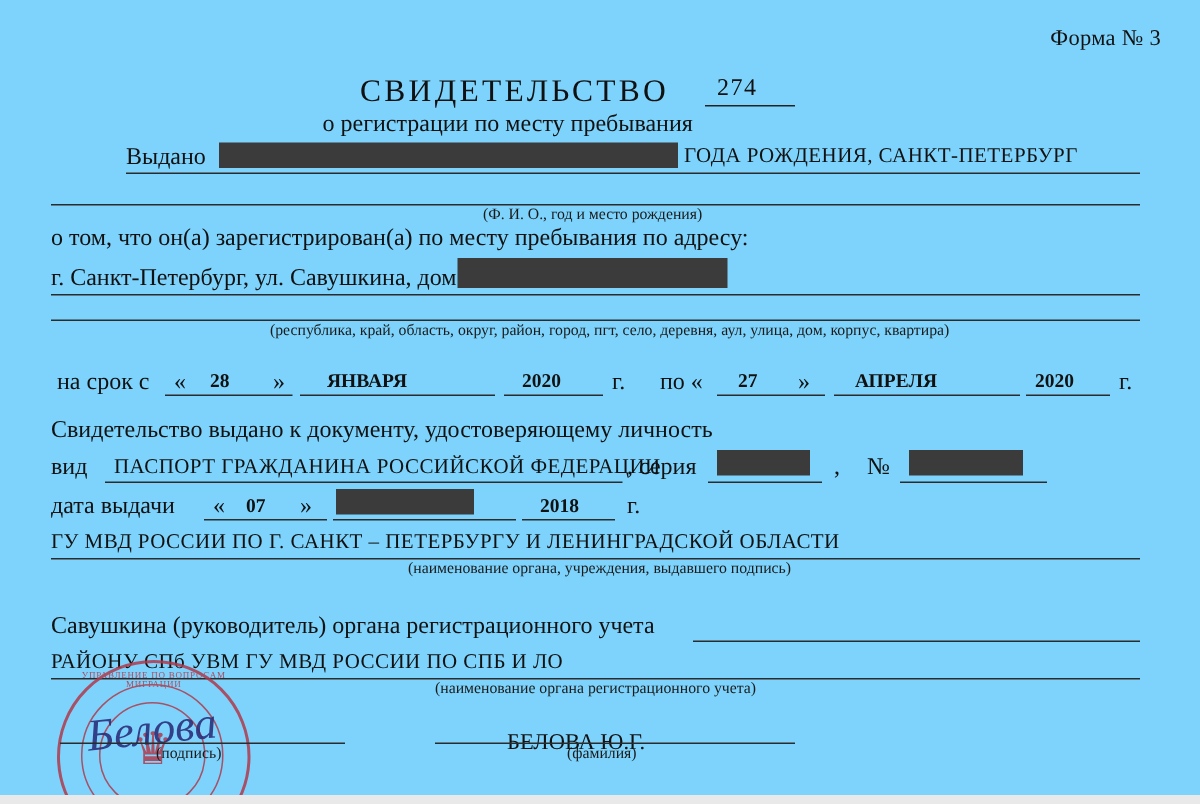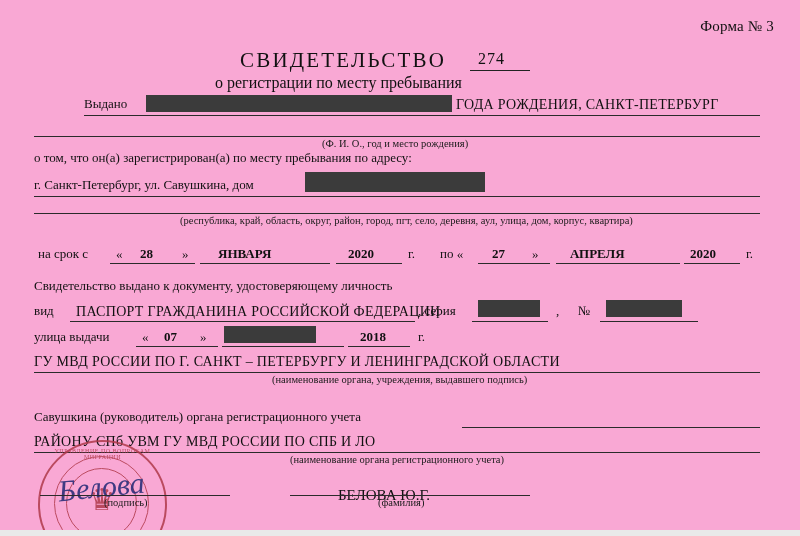--- a/index.html
+++ b/index.html
@@ -12,21 +12,21 @@
     background: #ffffff;
     font-family: "Liberation Serif", serif;
     color: #111111;
     overflow: hidden;
     position: relative;
   }
   .page {
     position: relative;
     width: 800px;
     height: 536px;
-    background: #f9a8d4;
+    background: #7dd3fc;
   }
   
   .form-no {
     position: absolute;
     top: 18px;
     right: 26px;
     font-size: 15px;
     letter-spacing: 0.2px;
   }
   
@@ -58,21 +58,21 @@
     left: 215px;
     font-size: 16px;
   }
   
   .rule {
     position: absolute;
     border-bottom: 1px solid #2b2b2b;
   }
   .lbl {
     position: absolute;
-    font-size: 13px;
+    font-size: 16px;
     white-space: nowrap;
   }
   .lbl-sm {
     position: absolute;
     font-size: 10.5px;
     white-space: nowrap;
     color: #1a1a1a;
   }
   .redact {
     position: absolute;
@@ -238,21 +238,21 @@
   <div class="val-caps" style="top:304px; left:76px;">ПАСПОРТ ГРАЖДАНИНА РОССИЙСКОЙ ФЕДЕРАЦИИ</div>
   <div class="rule" style="left:70px; top:321px; width:345px;"></div>
   <div class="lbl" style="top:303px; left:418px;">, серия</div>
   <div class="redact" style="left:478px; top:300px; width:62px; height:17px;"></div>
   <div class="rule" style="left:472px; top:321px; width:76px;"></div>
   <div class="lbl" style="top:303px; left:556px;">,</div>
   <div class="lbl" style="top:303px; left:578px;">№</div>
   <div class="redact" style="left:606px; top:300px; width:76px; height:17px;"></div>
   <div class="rule" style="left:600px; top:321px; width:98px;"></div>
 
-  <div class="lbl" style="top:329px; left:34px;">улица выдачи</div>
+  <div class="lbl" style="top:329px; left:34px;">дата выдачи</div>
   <div class="lbl" style="top:329px; left:142px;">«</div>
   <div class="bold-val" style="top:329px; left:164px;">07</div>
   <div class="lbl" style="top:329px; left:200px;">»</div>
   <div class="rule" style="left:136px; top:346px; width:82px;"></div>
   <div class="redact" style="left:224px; top:326px; width:92px; height:17px;"></div>
   <div class="rule" style="left:222px; top:346px; width:122px;"></div>
   <div class="bold-val" style="top:329px; left:360px;">2018</div>
   <div class="rule" style="left:348px; top:346px; width:62px;"></div>
   <div class="lbl" style="top:329px; left:418px;">г.</div>
 

